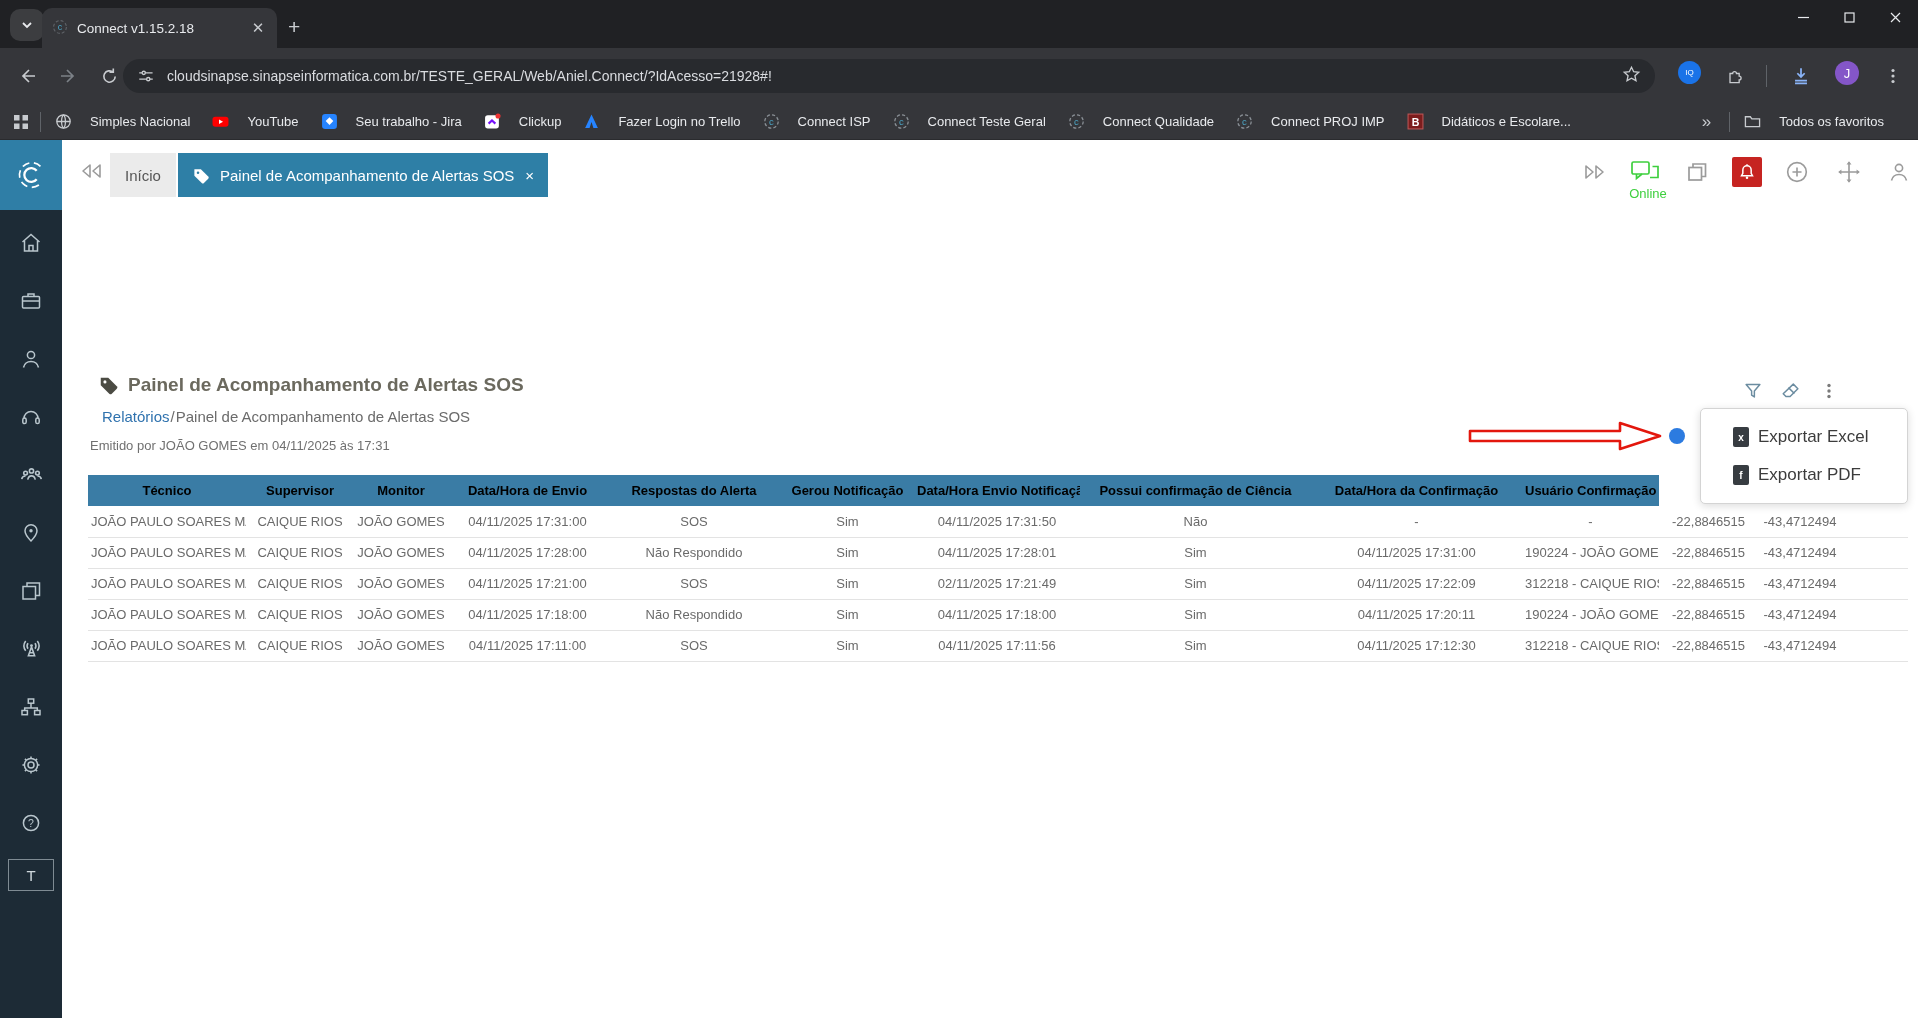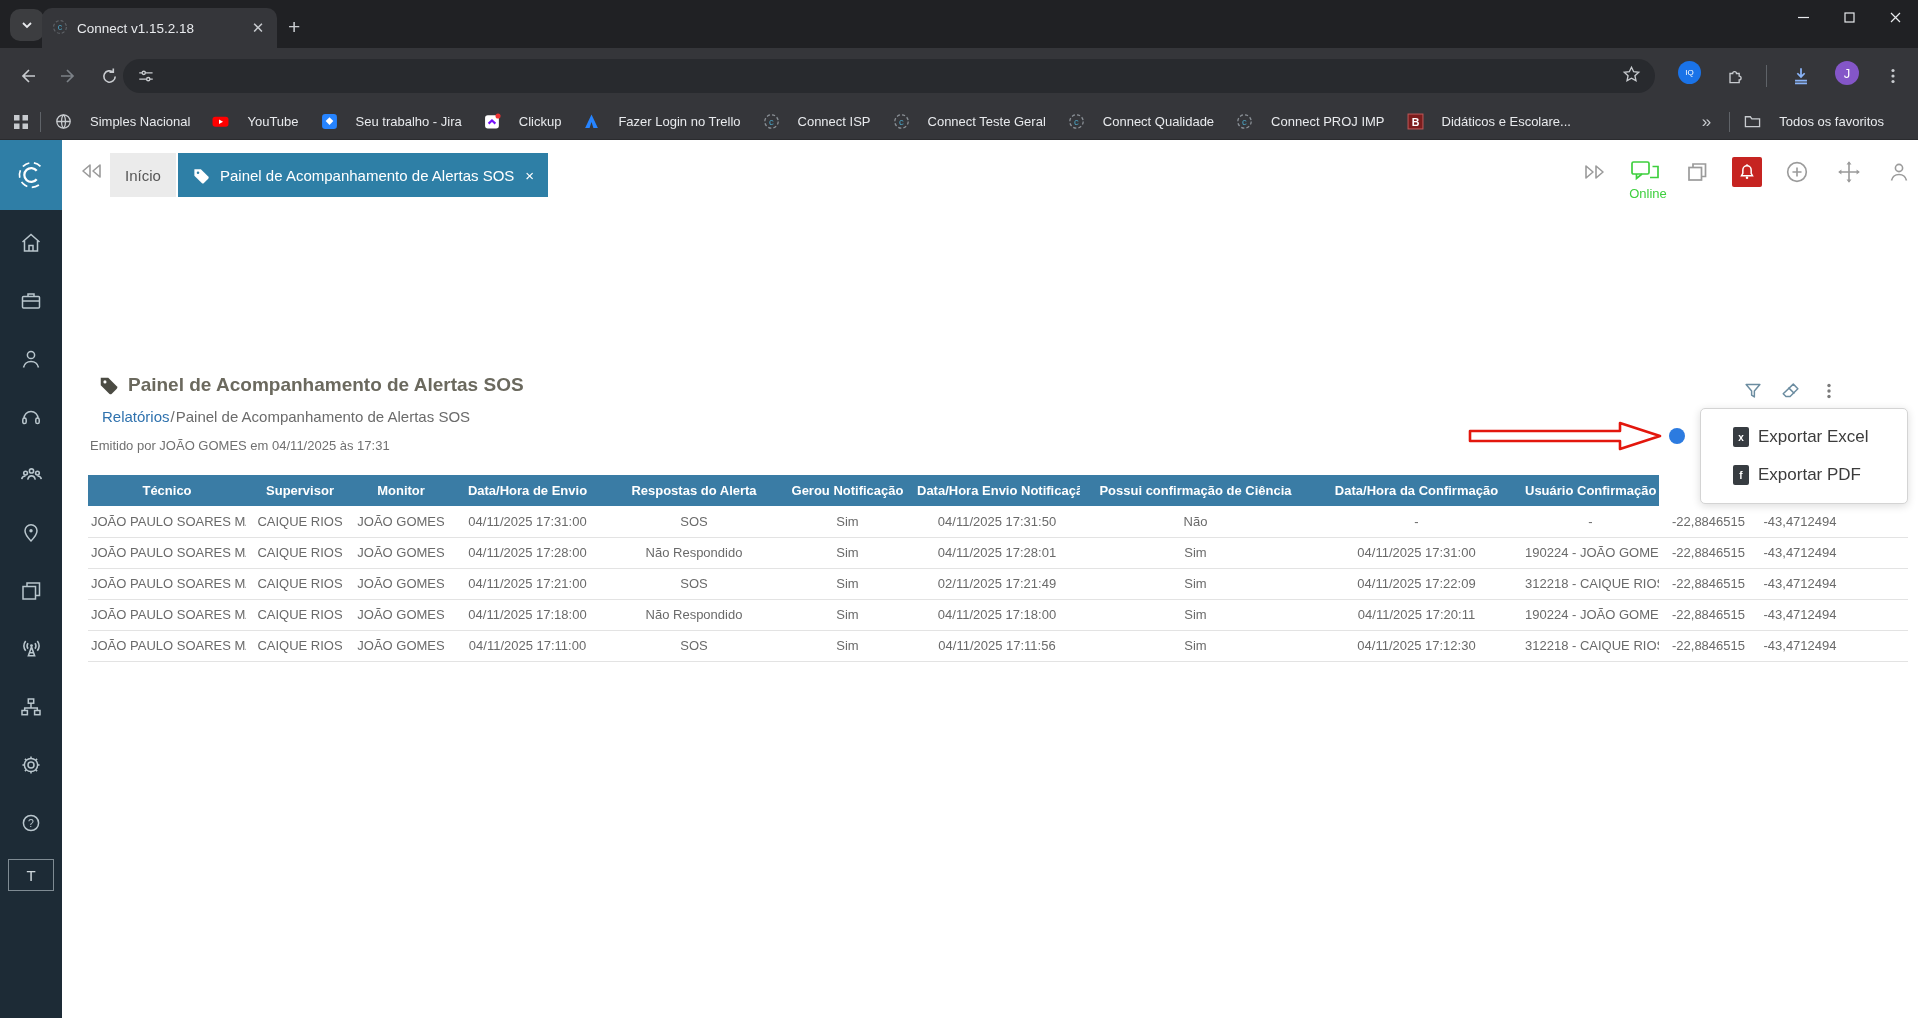--- a/index.html
+++ b/index.html
@@ -49,21 +49,21 @@
   .online-lbl { position:absolute; left:1560px; top:46px; width:52px; text-align:center; color:#3ecf3e; font-size:13px; }
 
   .page-title-row { position:absolute; left:98px; top:234px; display:flex; align-items:center; gap:8px; }
   .page-title { color:#6b695e; font-size:19px; font-weight:bold; }
   .breadcrumb { position:absolute; left:102px; top:268px; font-size:15px; color:#6b6b6b; display:flex; gap:1px; }
   .breadcrumb .lnk { color:#2f72ae; }
   .emitted { position:absolute; left:90px; top:298px; font-size:13px; color:#707070; }
   .ctl-ico { position:absolute; top:238px; width:26px; height:26px; display:flex; align-items:center; justify-content:center; }
 
   table.alerts { position:absolute; left:88px; top:335px; width:1820px; border-collapse:collapse; table-layout:fixed; }
-  table.alerts th { background:#3a7ca5; color:#ffffff; font-size:13px; font-weight:bold; height:29px; white-space:nowrap; overflow:hidden; padding:8px 3px; }
+  table.alerts th { background:#3a7ca5; color:#000000; font-size:13px; font-weight:bold; height:29px; white-space:nowrap; overflow:hidden; padding:8px 3px; }
   table.alerts th.no-bg { background:transparent; }
   table.alerts td { height:31px; border-bottom:1px solid #e3e3e3; text-align:center; font-size:13px; color:#6a6a6a; white-space:nowrap; overflow:hidden; padding:0 3px; }
 
   .export-menu { position:absolute; left:1700px; top:268px; width:208px; height:96px; background:#fff; border:1px solid #d4d4d4; border-radius:5px; box-shadow:0 2px 8px rgba(0,0,0,.14); z-index:20; display:flex; flex-direction:column; justify-content:center; gap:6px; padding-left:32px; }
   .export-item { display:flex; align-items:center; gap:9px; color:#3c3c3c; font-size:17px; height:32px; }
   .file-ico { width:16px; height:20px; background:#373c41; border-radius:2px; color:#fff; font-size:10px; font-weight:bold; display:flex; align-items:center; justify-content:center; }
 
   .annot-arrow { position:absolute; left:1468px; top:281px; z-index:30; }
 </style>
 </head>
@@ -122,20 +122,21 @@
       </svg>
     </span>
   <div class="urlbar">
     <svg width="18" height="18" viewBox="0 0 20 20">
         <g stroke="#c8cbcf" stroke-width="1.5" fill="none">
           <circle cx="7.5" cy="6.5" r="1.8"></circle>
           <path d="M2.5 6.5h3.2M9.3 6.5h8M2.5 13.5h8M14.3 13.5h3.2"></path>
           <circle cx="12.5" cy="13.5" r="1.8"></circle>
         </g>
       </svg>
+    <span class="url-text">cloudsinapse.sinapseinformatica.com.br/TESTE_GERAL/Web/Aniel.Connect/?IdAcesso=21928#!</span>
     <span class="star"><svg width="19" height="19" viewBox="0 0 20 20">
           <path d="M10 2.3l2.3 4.8 5.3.6-4 3.6 1.1 5.2L10 13.9l-4.7 2.6 1.1-5.2-4-3.6 5.3-.6z" fill="none" stroke="#c8cbcf" stroke-width="1.4"></path>
         </svg></span>
   </div>
   <span class="ext-blue">IQ</span>
   <span class="nav-ico" style="left:1722px">
       <svg width="20" height="20" viewBox="0 0 24 24">
         <path d="M6 9h3.2a2.3 2.3 0 1 1 4.6 0H17v3.2a2.3 2.3 0 1 1 0 4.6V20H6z" fill="none" stroke="#c8cbcf" stroke-width="1.6"></path>
       </svg>
     </span>

